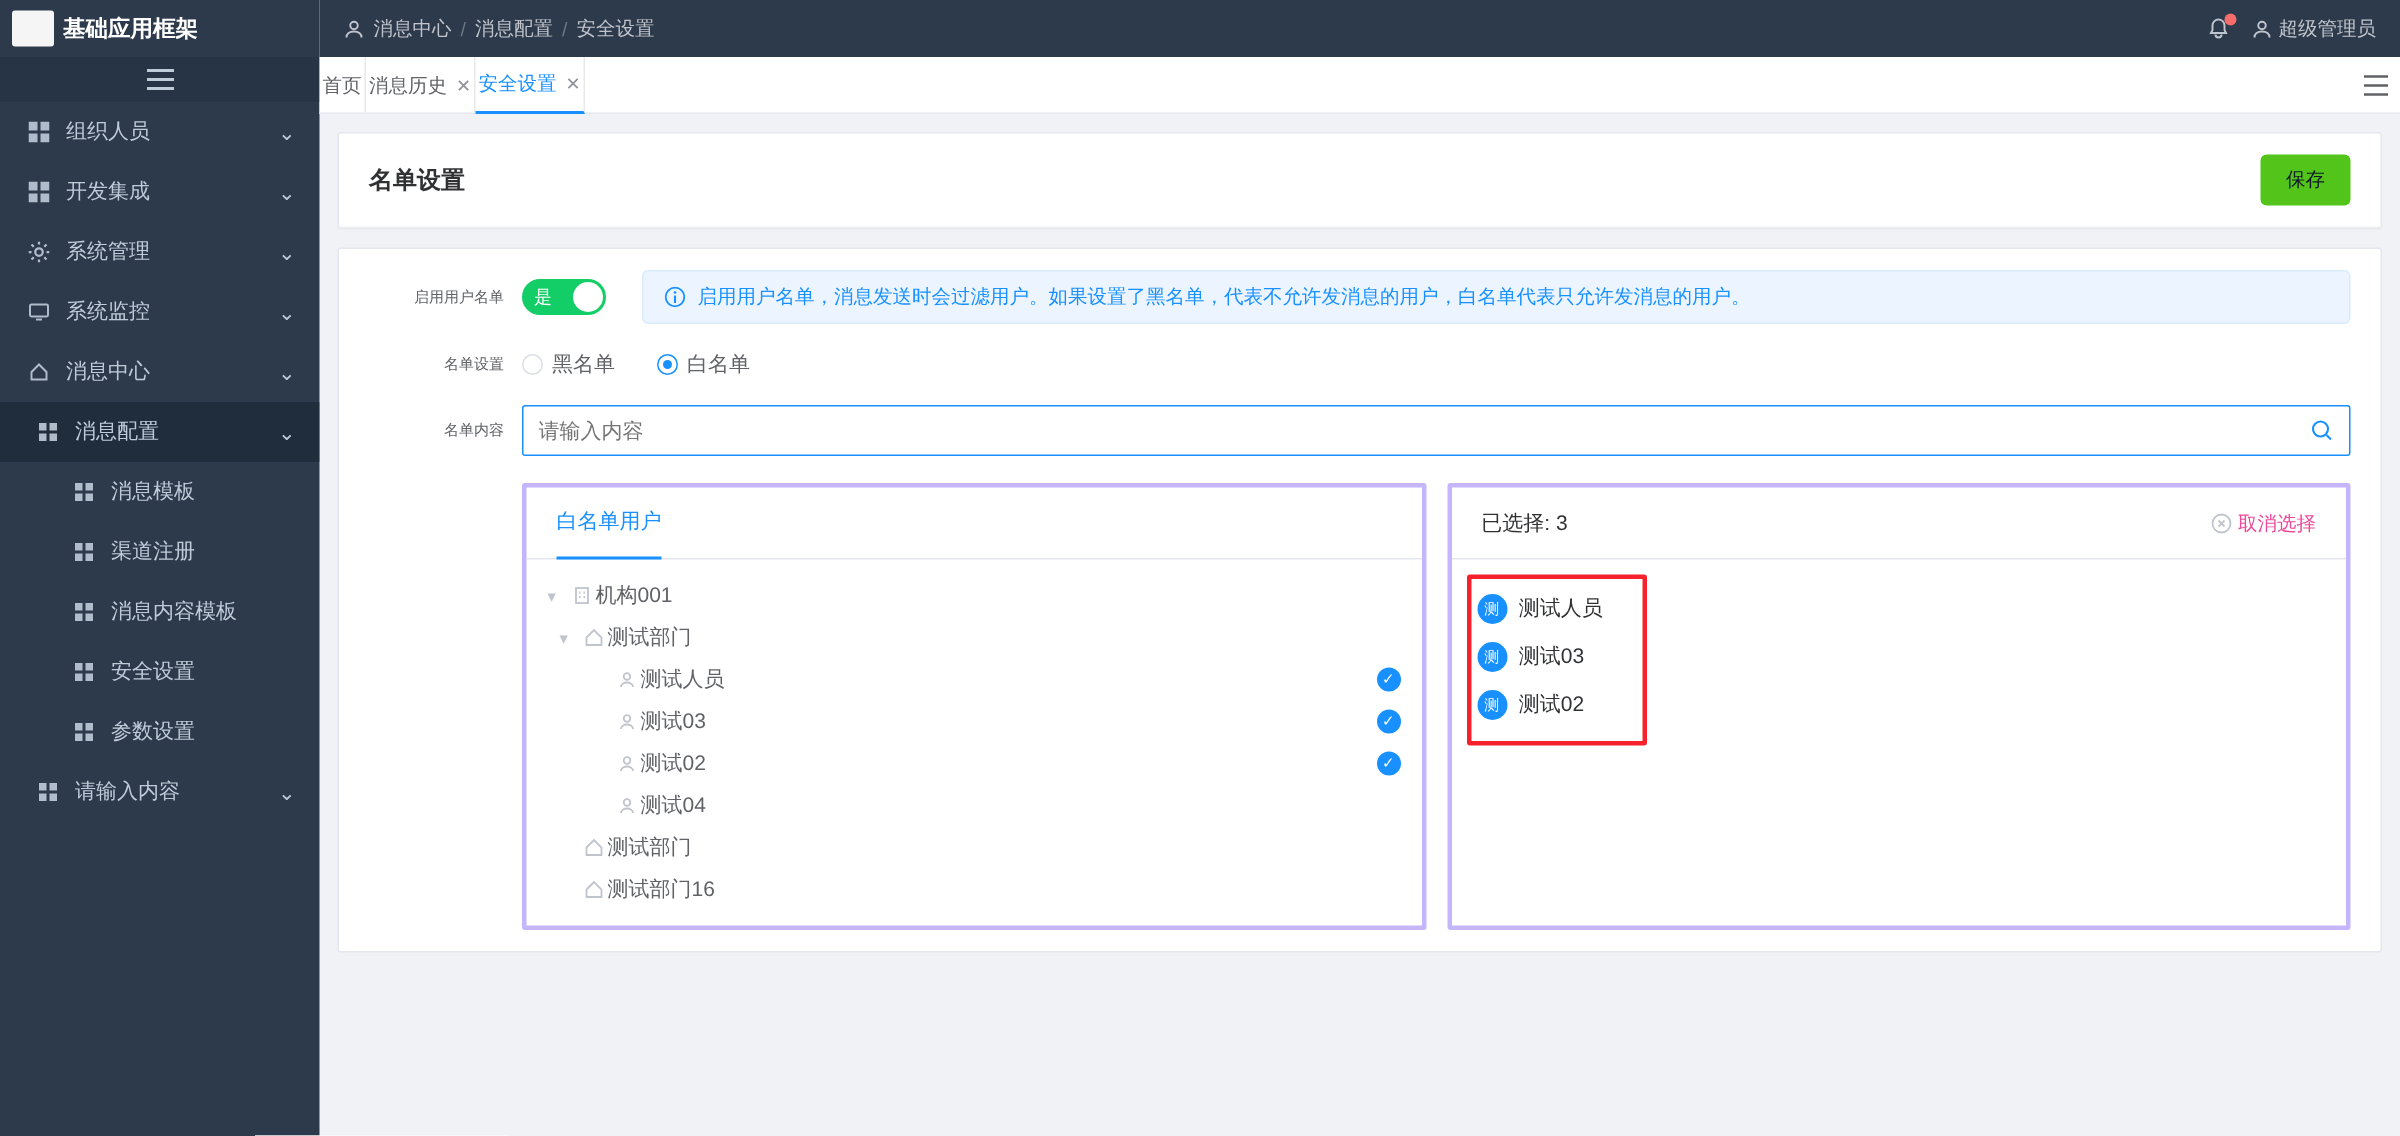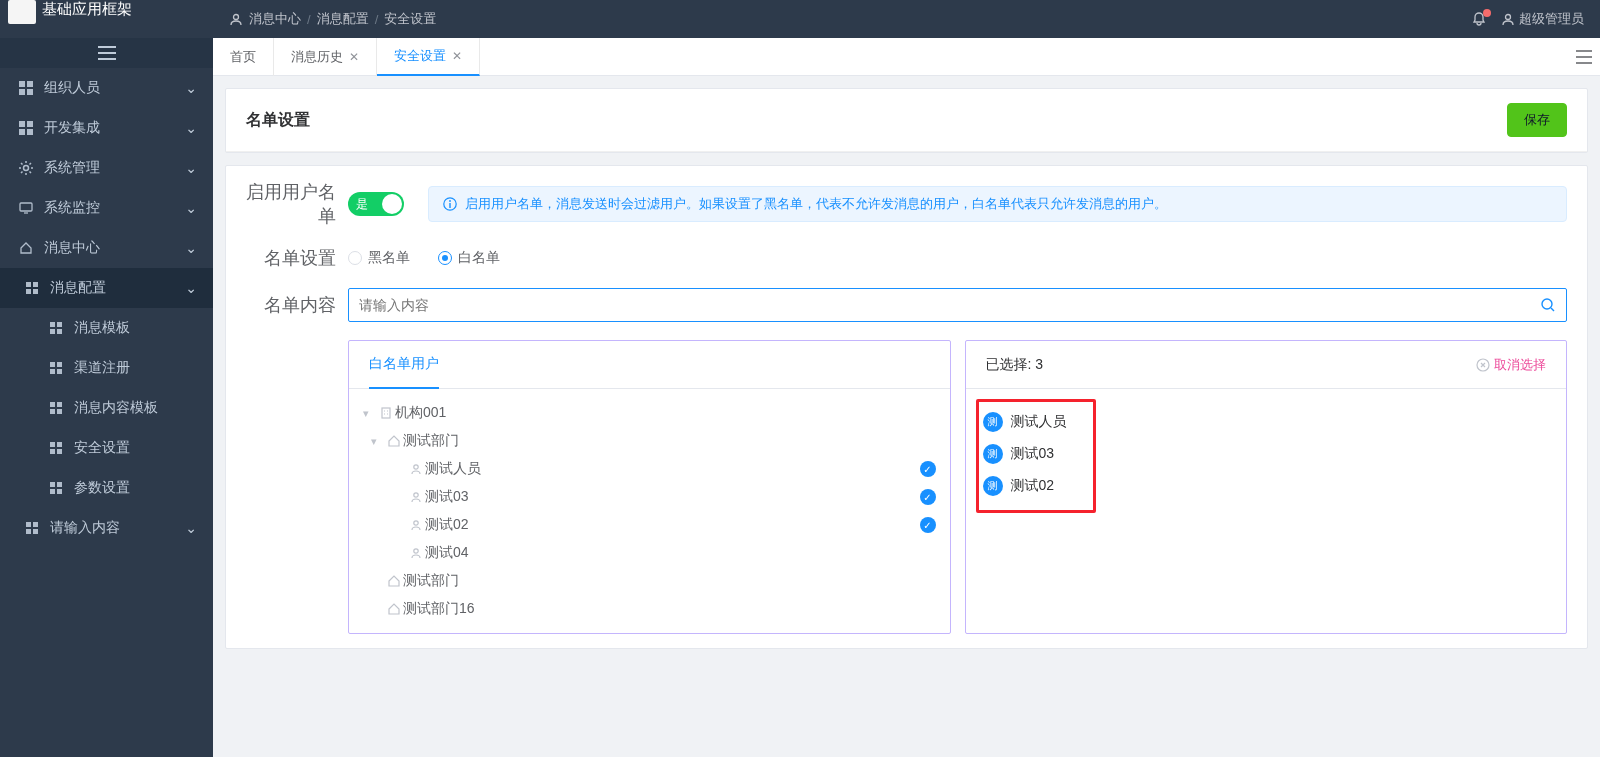--- a/index.html
+++ b/index.html
@@ -1,70 +1,70 @@
 <!DOCTYPE html>
 <html><head>
 <meta charset="utf-8">
 <style>
 *{box-sizing:border-box;margin:0;padding:0}
 body{font-family:-apple-system,BlinkMacSystemFont,"Segoe UI","PingFang SC","Microsoft YaHei",sans-serif;font-size:14px;color:#303133;background:#f0f2f5;width:1600px;height:757px;overflow:hidden}
 .app{display:flex;height:757px}
 
 .sidebar{width:213px;background:#2d3a4b;color:#bfcbd9;display:flex;flex-direction:column;flex-shrink:0}
-.logo{height:38px;display:flex;padding:0 8px;color:#fff;font-size:15px;font-weight:400}
+.logo{height:38px;display:flex;align-items:center;padding:0 8px;color:#fff;font-size:15px;font-weight:700}
 .logo-img{width:28px;height:24px;background:#f5f5f5;border-radius:2px;margin-right:6px}
 .collapse-bar{height:30px;display:flex;align-items:center;justify-content:center;cursor:pointer;background:#263445}
 .menu{flex:1;overflow:auto}
 .menu-item{height:40px;display:flex;align-items:center;padding:0 18px;cursor:pointer;font-size:14px;position:relative}
 .menu-item .ico{width:16px;height:16px;margin-right:10px;display:inline-flex;align-items:center;justify-content:center;opacity:.9}
 .menu-item .arrow{position:absolute;right:16px}
 .sub{padding-left:24px}
 .sub2{padding-left:48px}
 .menu-item.open{background:#1f2d3d}
 
 .main{flex:1;display:flex;flex-direction:column;min-width:0}
 .topbar{height:38px;background:#2d3a4b;color:#c0c4cc;display:flex;align-items:center;padding:0 16px;font-size:13px}
 .crumb{display:flex;align-items:center;gap:6px}
 .crumb .sep{color:#6b7785}
 .top-right{margin-left:auto;display:flex;align-items:center;gap:14px}
 .bell{position:relative}
 .bell-dot{position:absolute;top:-2px;right:-4px;width:8px;height:8px;background:#f56c6c;border-radius:50%}
 
 .tabs{height:38px;background:#fff;border-bottom:1px solid #e4e7ed;display:flex;align-items:center;position:relative}
-.tab{height:38px;padding:0 17px;display:flex;align-items:center;gap:6px;font-size:13px;color:#606266;cursor:pointer;border-right:1px solid #e9e9e9}
+.tab{height:38px;padding:0 2px;display:flex;align-items:center;gap:6px;font-size:13px;color:#606266;cursor:pointer;border-right:1px solid #e9e9e9}
 .tab.active{color:#1890ff;border-bottom:2px solid #1890ff;margin-bottom:-1px}
 .tab .x{font-size:12px;color:#909399}
 .tabs-more{position:absolute;right:8px;color:#606266}
 
 .content{flex:1;overflow:auto;padding:12px}
 .card{background:#fff;border:1px solid #e4e7ed;border-radius:2px;margin-bottom:12px}
 .card-head{display:flex;align-items:center;justify-content:space-between;padding:14px 20px;border-bottom:1px solid #f0f0f0}
 .card-head h3{font-size:16px;font-weight:600}
 .btn-save{background:#52c41a;color:#0f172a;border:none;border-radius:4px;padding:7px 16px;cursor:pointer;font-size:13px;border:1px solid #52c41a}
 .card-body{padding:14px 20px}
 .form-row{display:flex;align-items:center;margin-bottom:18px}
-.form-label{width:90px;text-align:right;color:#606266;font-size:18px;margin-right:12px}
+.form-label{width:90px;text-align:right;color:#606266;font-size:10px;margin-right:12px}
 
 .switch{width:56px;height:24px;background:#13ce66;border-radius:14px;position:relative;display:flex;align-items:center;color:#fff;font-size:12px;padding-left:8px;cursor:pointer}
 .switch-knob{position:absolute;right:2px;top:2px;width:20px;height:20px;background:#fff;border-radius:50%}
 
 .alert{flex:1;background:#ecf5ff;border:1px solid #d9ecff;color:#1890ff;border-radius:4px;padding:8px 14px;display:flex;align-items:center;gap:8px;font-size:13px}
 
 .radio-group{display:flex;gap:28px;align-items:center}
 .radio{display:flex;align-items:center;gap:6px;cursor:pointer;color:#606266}
 .radio-circle{width:14px;height:14px;border:1px solid #dcdfe6;border-radius:50%;display:inline-flex;align-items:center;justify-content:center}
 .radio.checked .radio-circle{border-color:#1890ff}
 .radio.checked .radio-dot{width:6px;height:6px;background:#1890ff;border-radius:50%}
 
 .search-input{flex:1;height:34px;border:1px solid #1890ff;border-radius:2px;display:flex;align-items:center;padding:0 10px}
 .search-input input{flex:1;border:none;outline:none;font-size:14px;color:#0f172a}
 .search-input .mag{color:#1890ff}
 
 .transfer{display:flex;gap:14px}
-.panel{flex:1;border:1px solid #c4b5fd;border-radius:2px}
+.panel{flex:1;border:3px solid #c4b5fd;border-radius:2px}
 .panel-head{display:flex;align-items:center;justify-content:space-between;padding:0 20px;border-bottom:1px solid #e4e7ed;height:48px}
 .panel-tab{color:#1890ff;border-bottom:2px solid #1890ff;height:48px;display:flex;align-items:center;font-size:14px;font-weight:500}
 .panel-head .lbl{font-size:14px;color:#303133}
 .cancel-sel{color:#ec4899;display:flex;align-items:center;gap:4px;font-size:13px;cursor:pointer}
 .tree{padding:10px 6px}
 .tree-node{display:flex;align-items:center;padding:5px 8px;font-size:14px;color:#606266;cursor:pointer}
 .tree-node .caret{width:14px;color:#c0c4cc;font-size:11px}
 .tree-node .nico{width:18px;color:#c0c4cc;display:inline-flex;justify-content:center}
 .tree-node .check{margin-left:auto;width:16px;height:16px;border-radius:50%;background:#1890ff;color:#fff;display:flex;align-items:center;justify-content:center;font-size:10px}
 .ind1{padding-left:16px}

